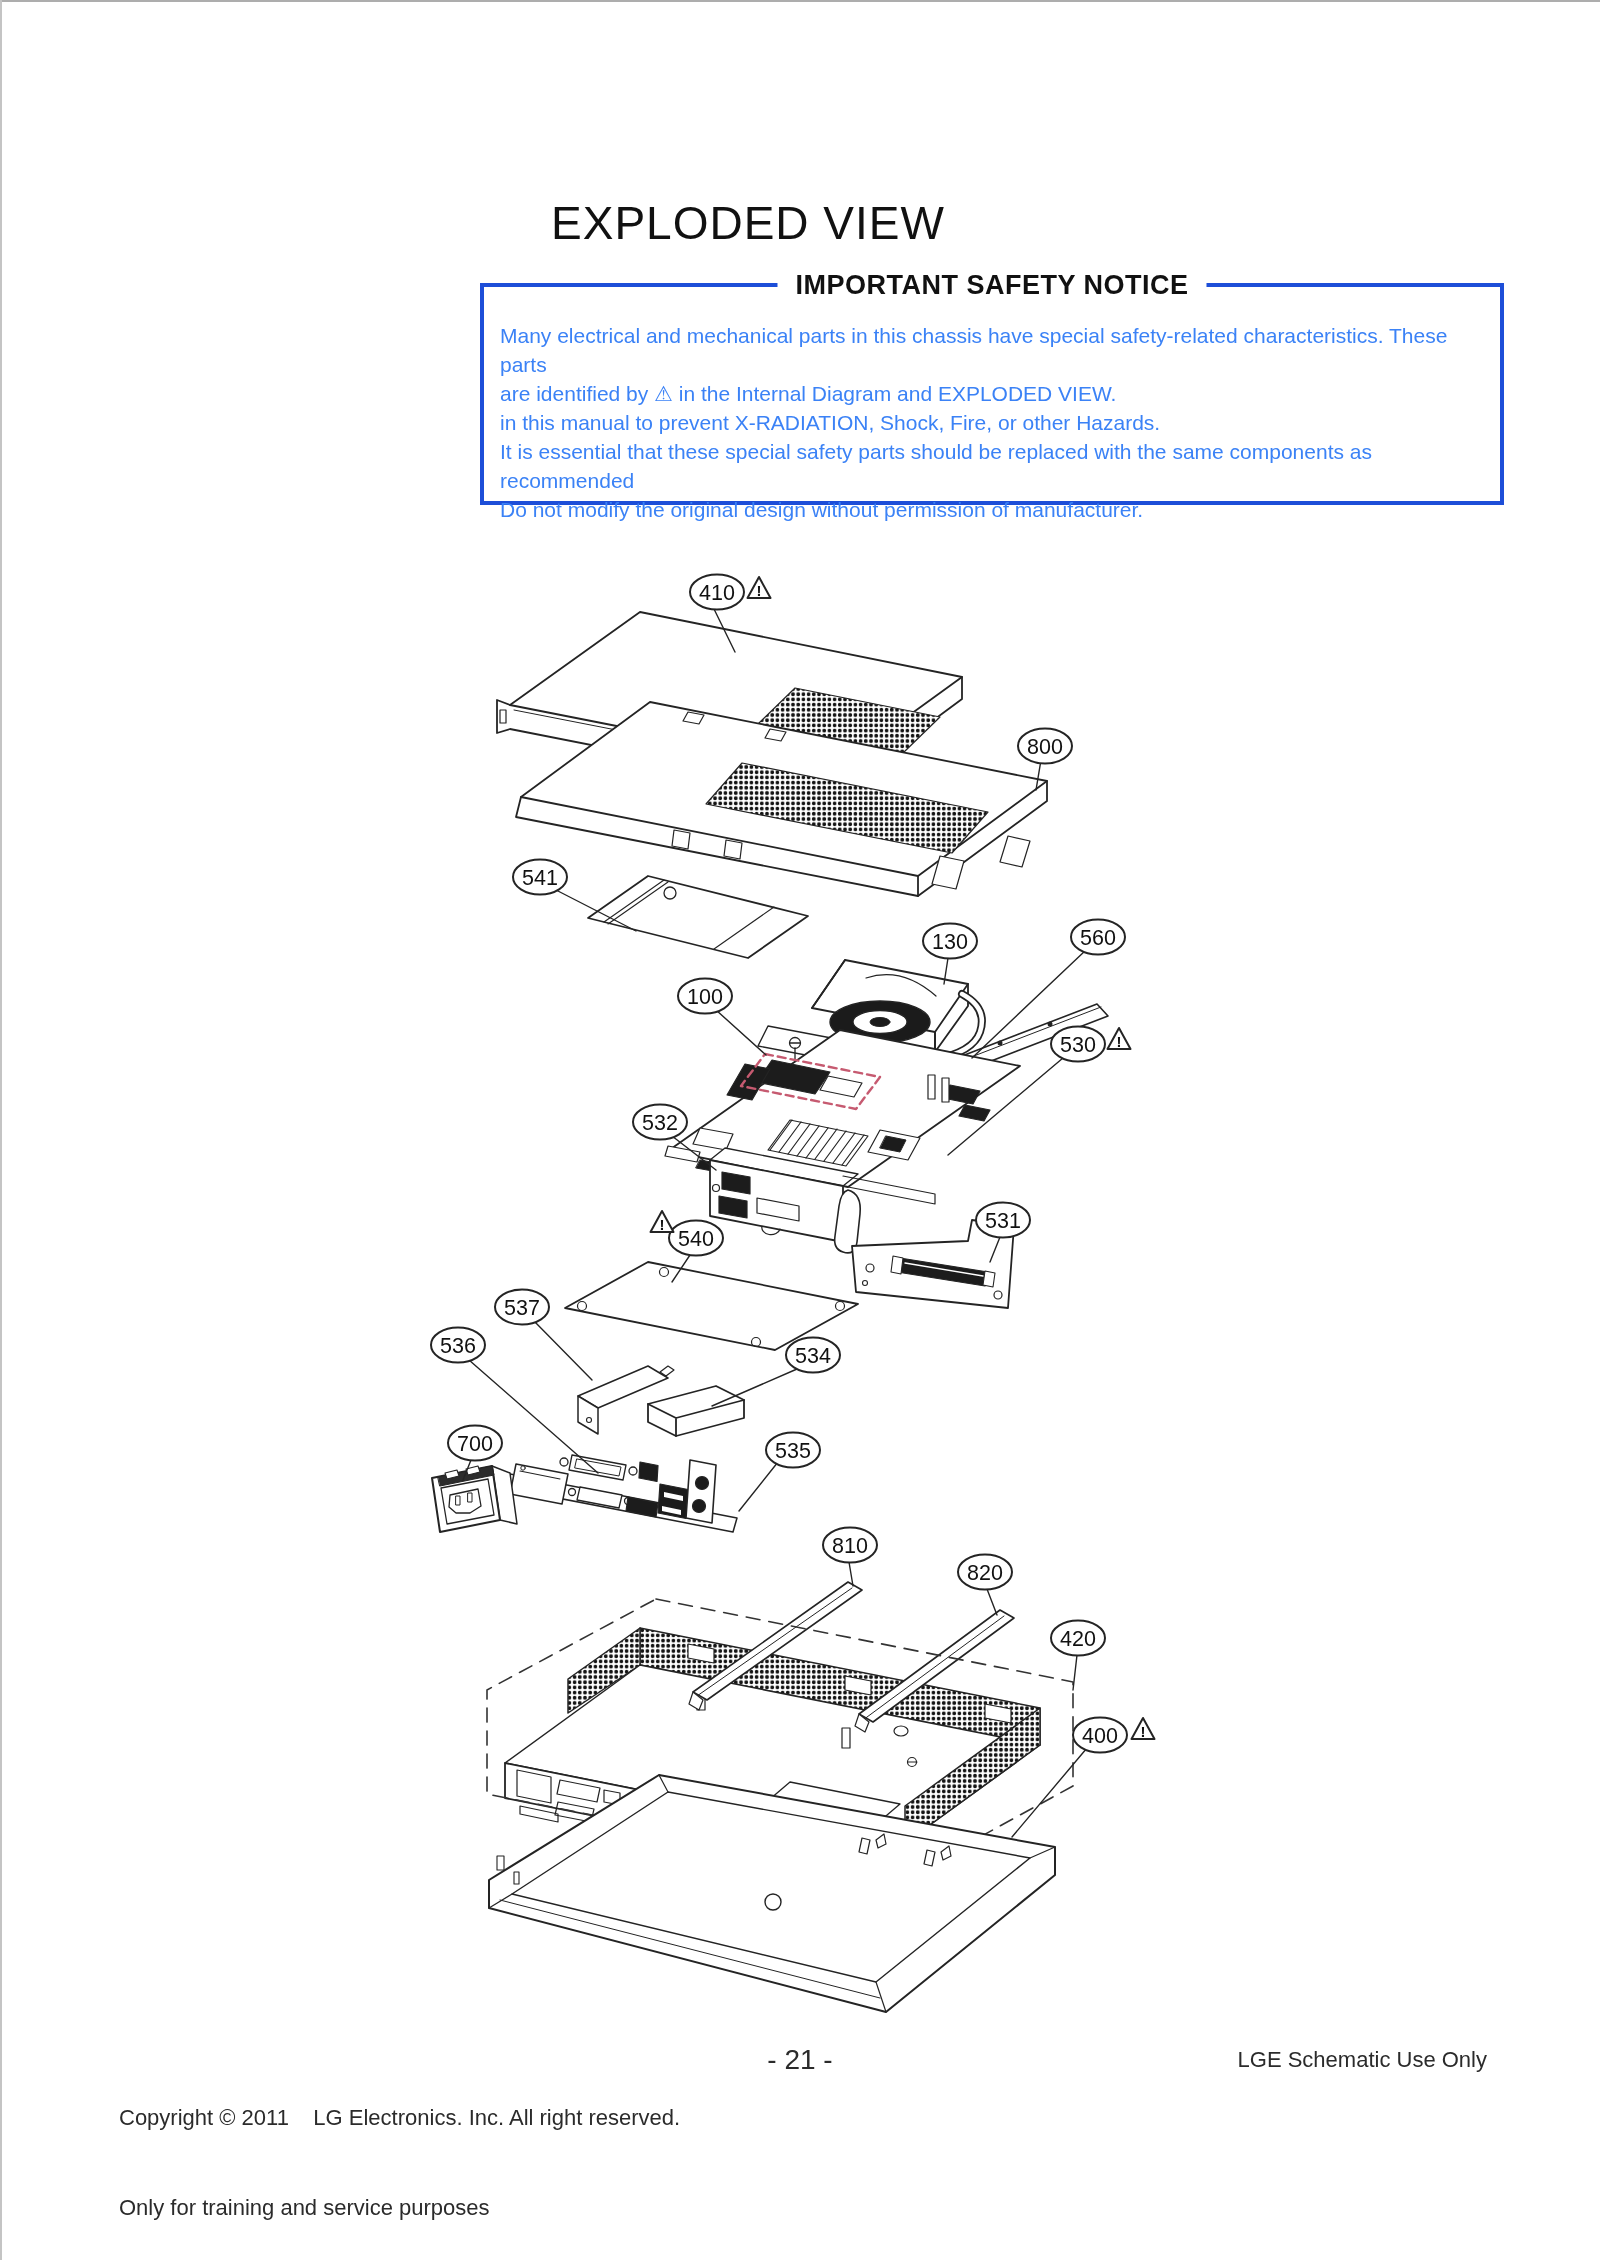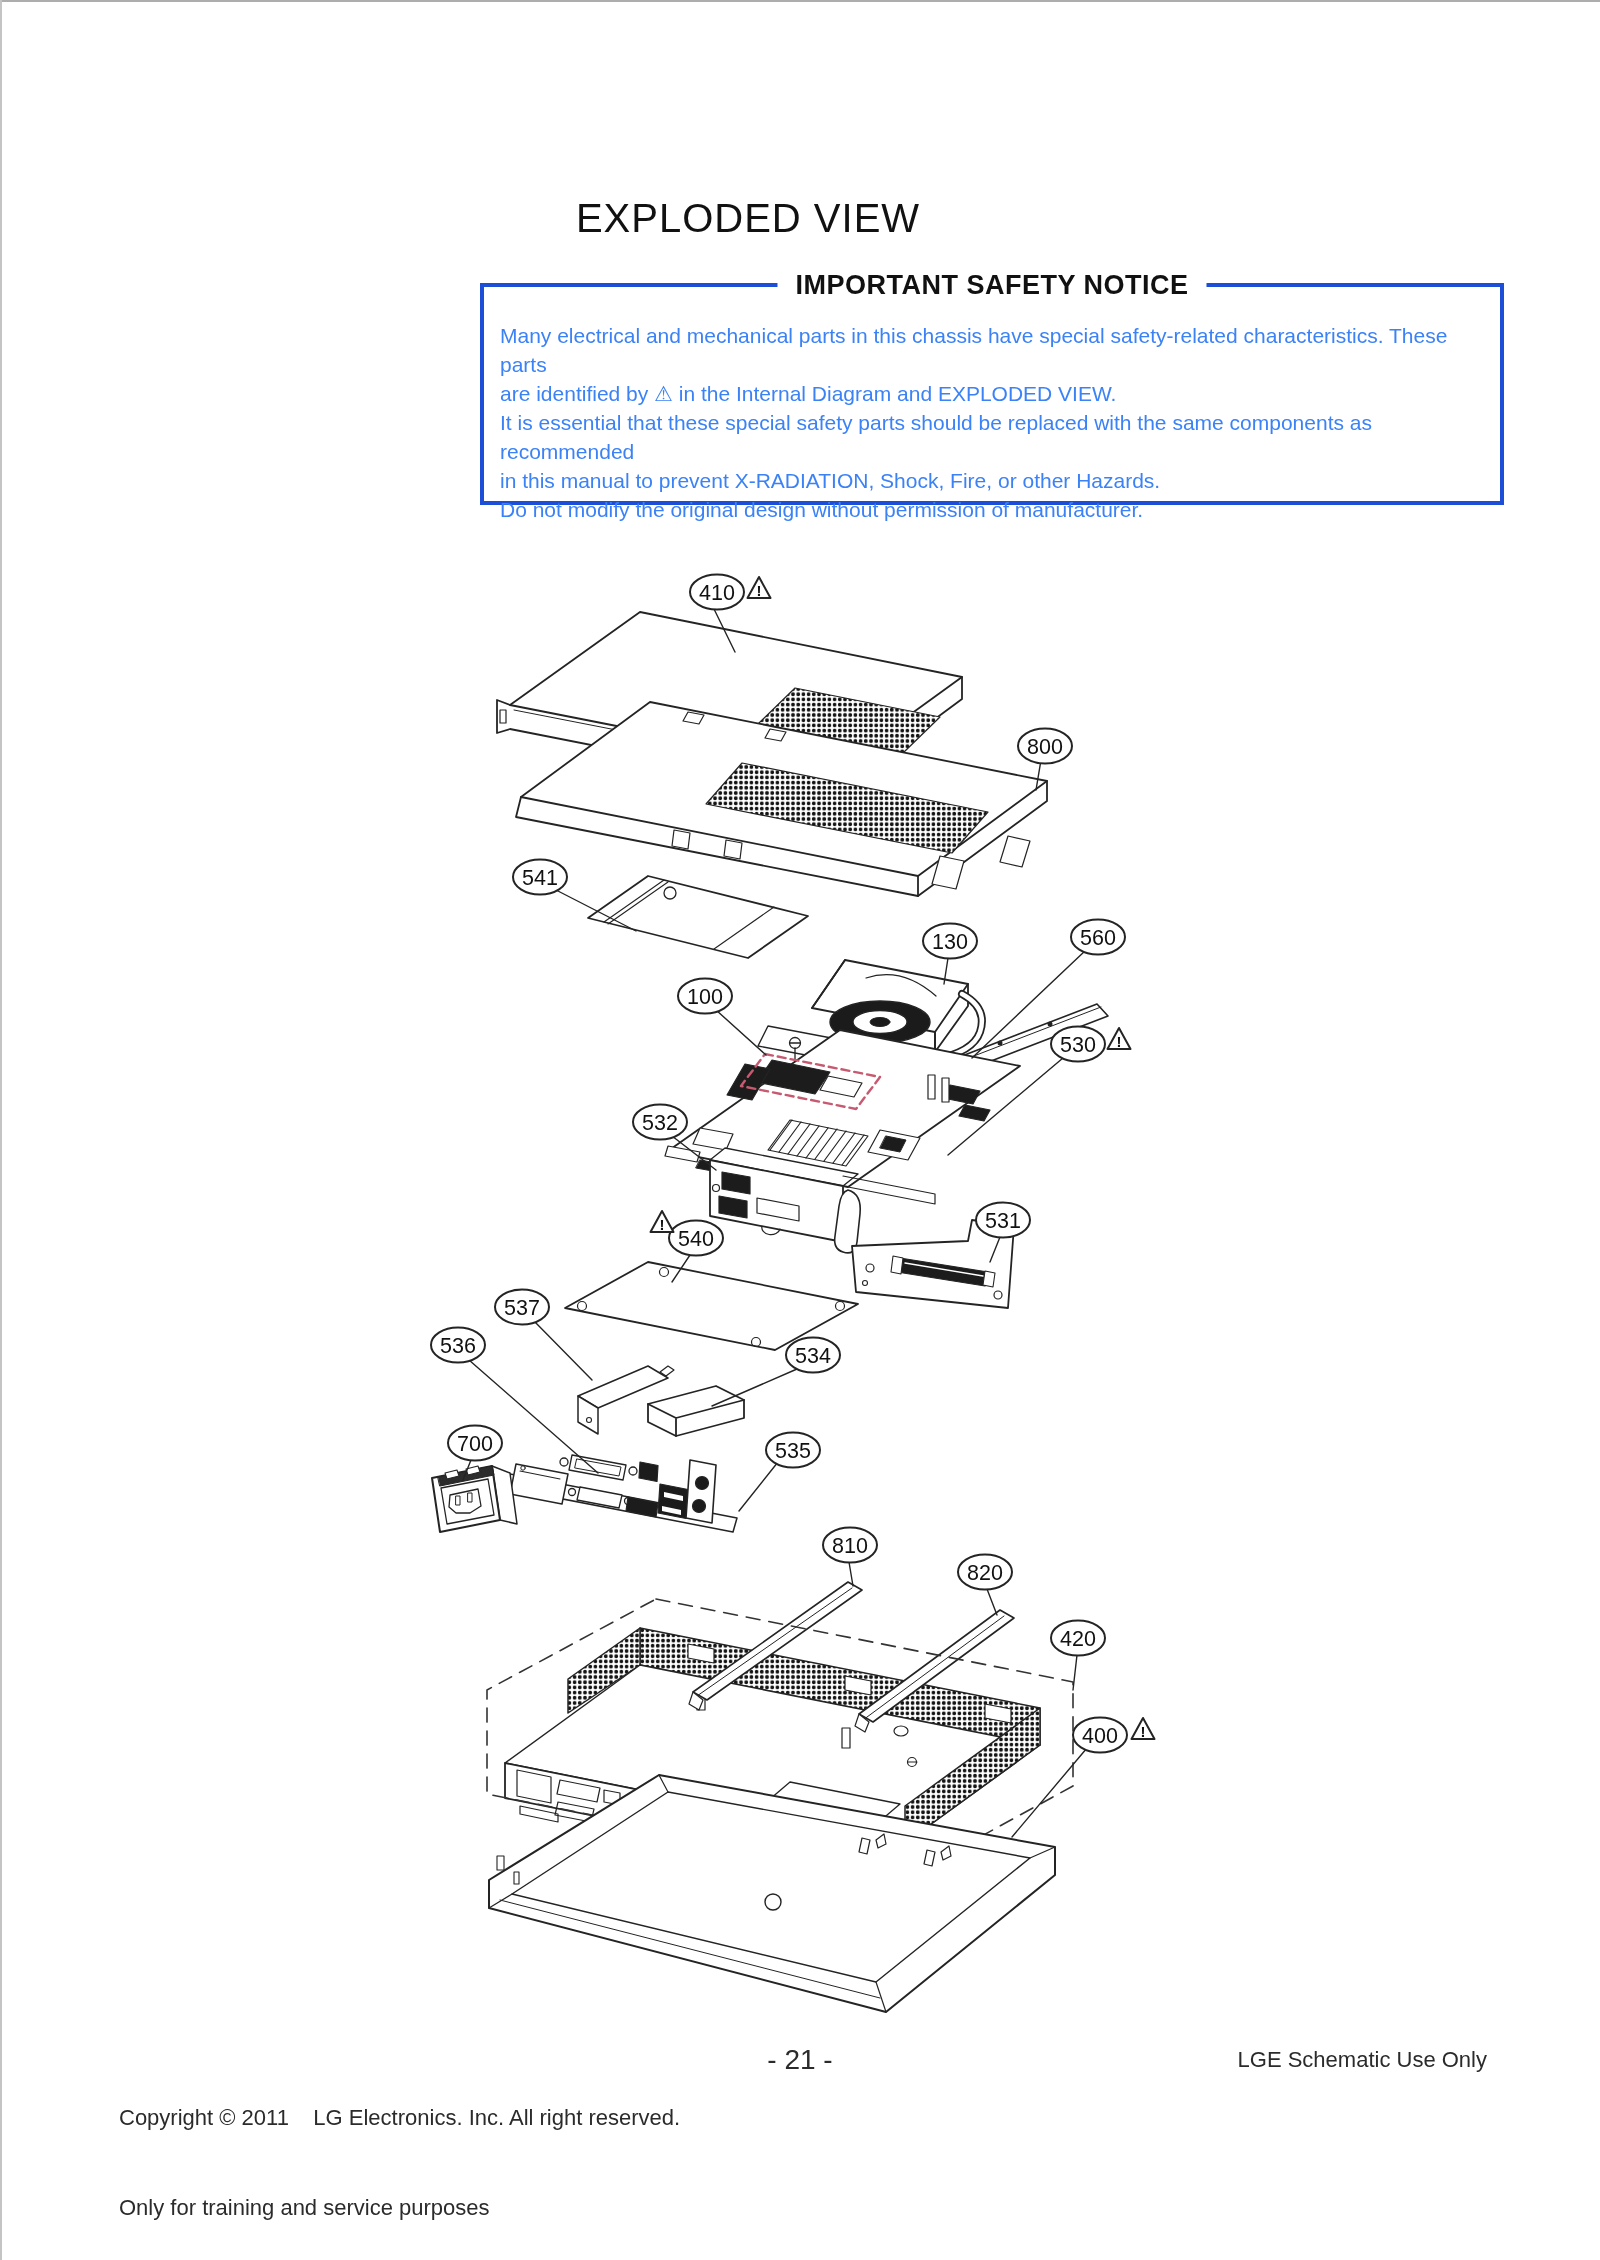--- a/index.html
+++ b/index.html
@@ -1,21 +1,21 @@
 <!DOCTYPE html>
 <html><head>
 <meta charset="utf-8">
 <style>
   html,body{margin:0;padding:0;background:#ffffff;}
   #page{position:relative;width:1600px;height:2260px;background:#ffffff;overflow:hidden;
         font-family:"Liberation Sans","DejaVu Sans",sans-serif;color:#1a1a1a;}
   .scan-edge-top{position:absolute;left:0;top:0;width:1600px;height:2px;background:#adadad;}
   .scan-edge-left{position:absolute;left:0;top:0;width:2px;height:2260px;background:#c4c4c4;}
   .page-title{position:absolute;left:0;top:196px;width:1496px;text-align:center;
-              font-size:40px;letter-spacing:1px;color:#111;}
+              font-size:46px;letter-spacing:1px;color:#111;}
   .notice-box{position:absolute;left:480px;top:283px;width:1016px;height:214px;
               border:4px solid #1d4ed8;}
   .notice-heading{position:absolute;left:50%;top:-17px;transform:translateX(-50%);
               background:#ffffff;padding:0 18px;font-size:27px;font-weight:bold;
               letter-spacing:0.5px;white-space:nowrap;color:#111;}
   .notice-text{position:absolute;left:16px;top:34px;right:14px;font-size:21px;line-height:29px;color:#3b82f6;}
   .footer-left{position:absolute;left:119px;top:2043px;font-size:22px;line-height:30px;color:#2b2b2b;white-space:pre;}
   .footer-center{position:absolute;left:0;top:2044px;width:1600px;text-align:center;font-size:28px;color:#2b2b2b;}
   .footer-right{position:absolute;right:113px;top:2047px;font-size:22px;color:#2b2b2b;}
   svg text{font-family:"Liberation Sans","DejaVu Sans",sans-serif;}
@@ -27,22 +27,22 @@
   <div class="scan-edge-top"></div>
   <div class="scan-edge-left"></div>
 
   <div class="page-title">EXPLODED VIEW</div>
 
   <div class="notice-box">
     <div class="notice-heading">IMPORTANT SAFETY NOTICE</div>
     <div class="notice-text">
       <div>Many electrical and mechanical parts in this chassis have special safety-related characteristics. These parts</div>
       <div>are identified by ⚠   in the Internal Diagram and EXPLODED VIEW.</div>
+      <div>in this manual to prevent X-RADIATION, Shock, Fire, or other Hazards.</div>
       <div>It is essential that these special safety parts should be replaced with the same components as recommended</div>
-      <div>in this manual to prevent X-RADIATION, Shock, Fire, or other Hazards.</div>
       <div>Do not modify the original design without permission of manufacturer.</div>
     </div>
   </div>
 
   <svg width="1600" height="2260" viewBox="0 0 1600 2260" style="position:absolute;left:0;top:0;" fill="none" stroke-linejoin="round" stroke-linecap="round">
     <defs>
       <pattern id="meshdots" width="5.2" height="5.2" patternUnits="userSpaceOnUse">
         <rect width="5.2" height="5.2" fill="#ffffff"></rect>
         <circle cx="2.6" cy="2.6" r="1.9" fill="#141414"></circle>
       </pattern>

